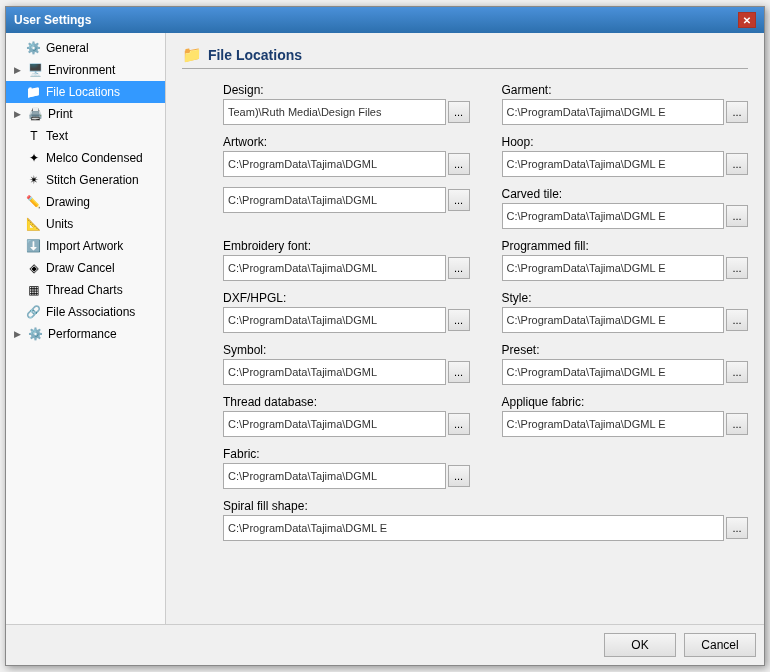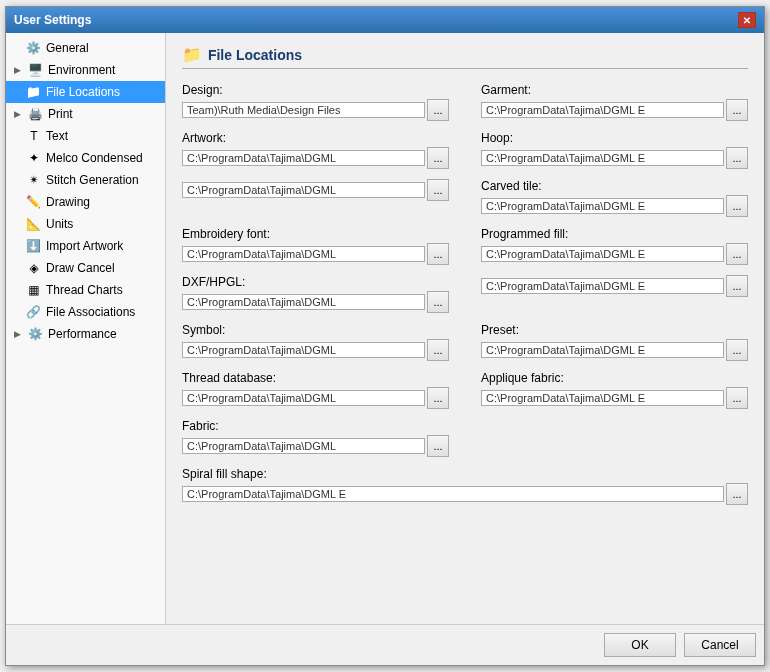--- a/index.html
+++ b/index.html
@@ -112,38 +112,39 @@
       gap: 6px;
     }
     .folder-icon {
       color: #d4a017;
       font-size: 16px;
     }
     .content-grid {
       display: grid;
       grid-template-columns: 1fr 1fr;
       gap: 0 32px;
+      margin-left: 41px;
     }
     .field-group {
       margin-bottom: 10px;
     }
     .field-label {
       font-size: 12px;
       color: #000;
       margin-bottom: 2px;
       display: block;
     }
     .field-row {
       display: flex;
       align-items: center;
       gap: 2px;
     }
     .field-input {
       flex: 1;
-      height: 16px;
+      height: 26px;
       border: 1px solid #aaa;
       background: white;
       padding: 2px 4px;
       font-size: 11px;
       color: #333;
       overflow: hidden;
       white-space: nowrap;
     }
     .browse-btn {
       width: 22px;
@@ -329,20 +330,21 @@
             </div>
           </div>
           <div class="field-group">
             <span class="field-label">DXF/HPGL:</span>
             <div class="field-row">
               <input type="text" class="field-input" readonly="" value="C:\ProgramData\Tajima\DGML" style="">
               <button class="browse-btn">...</button>
             </div>
           </div>
           <div class="field-group">
+            <span class="field-label">Style:</span>
             <div class="field-row">
               <input type="text" class="field-input" readonly="" value="C:\ProgramData\Tajima\DGML E" style="">
               <button class="browse-btn">...</button>
             </div>
           </div>
           <div class="field-group">
             <span class="field-label">Symbol:</span>
             <div class="field-row">
               <input type="text" class="field-input" readonly="" value="C:\ProgramData\Tajima\DGML" style="">
               <button class="browse-btn">...</button>

